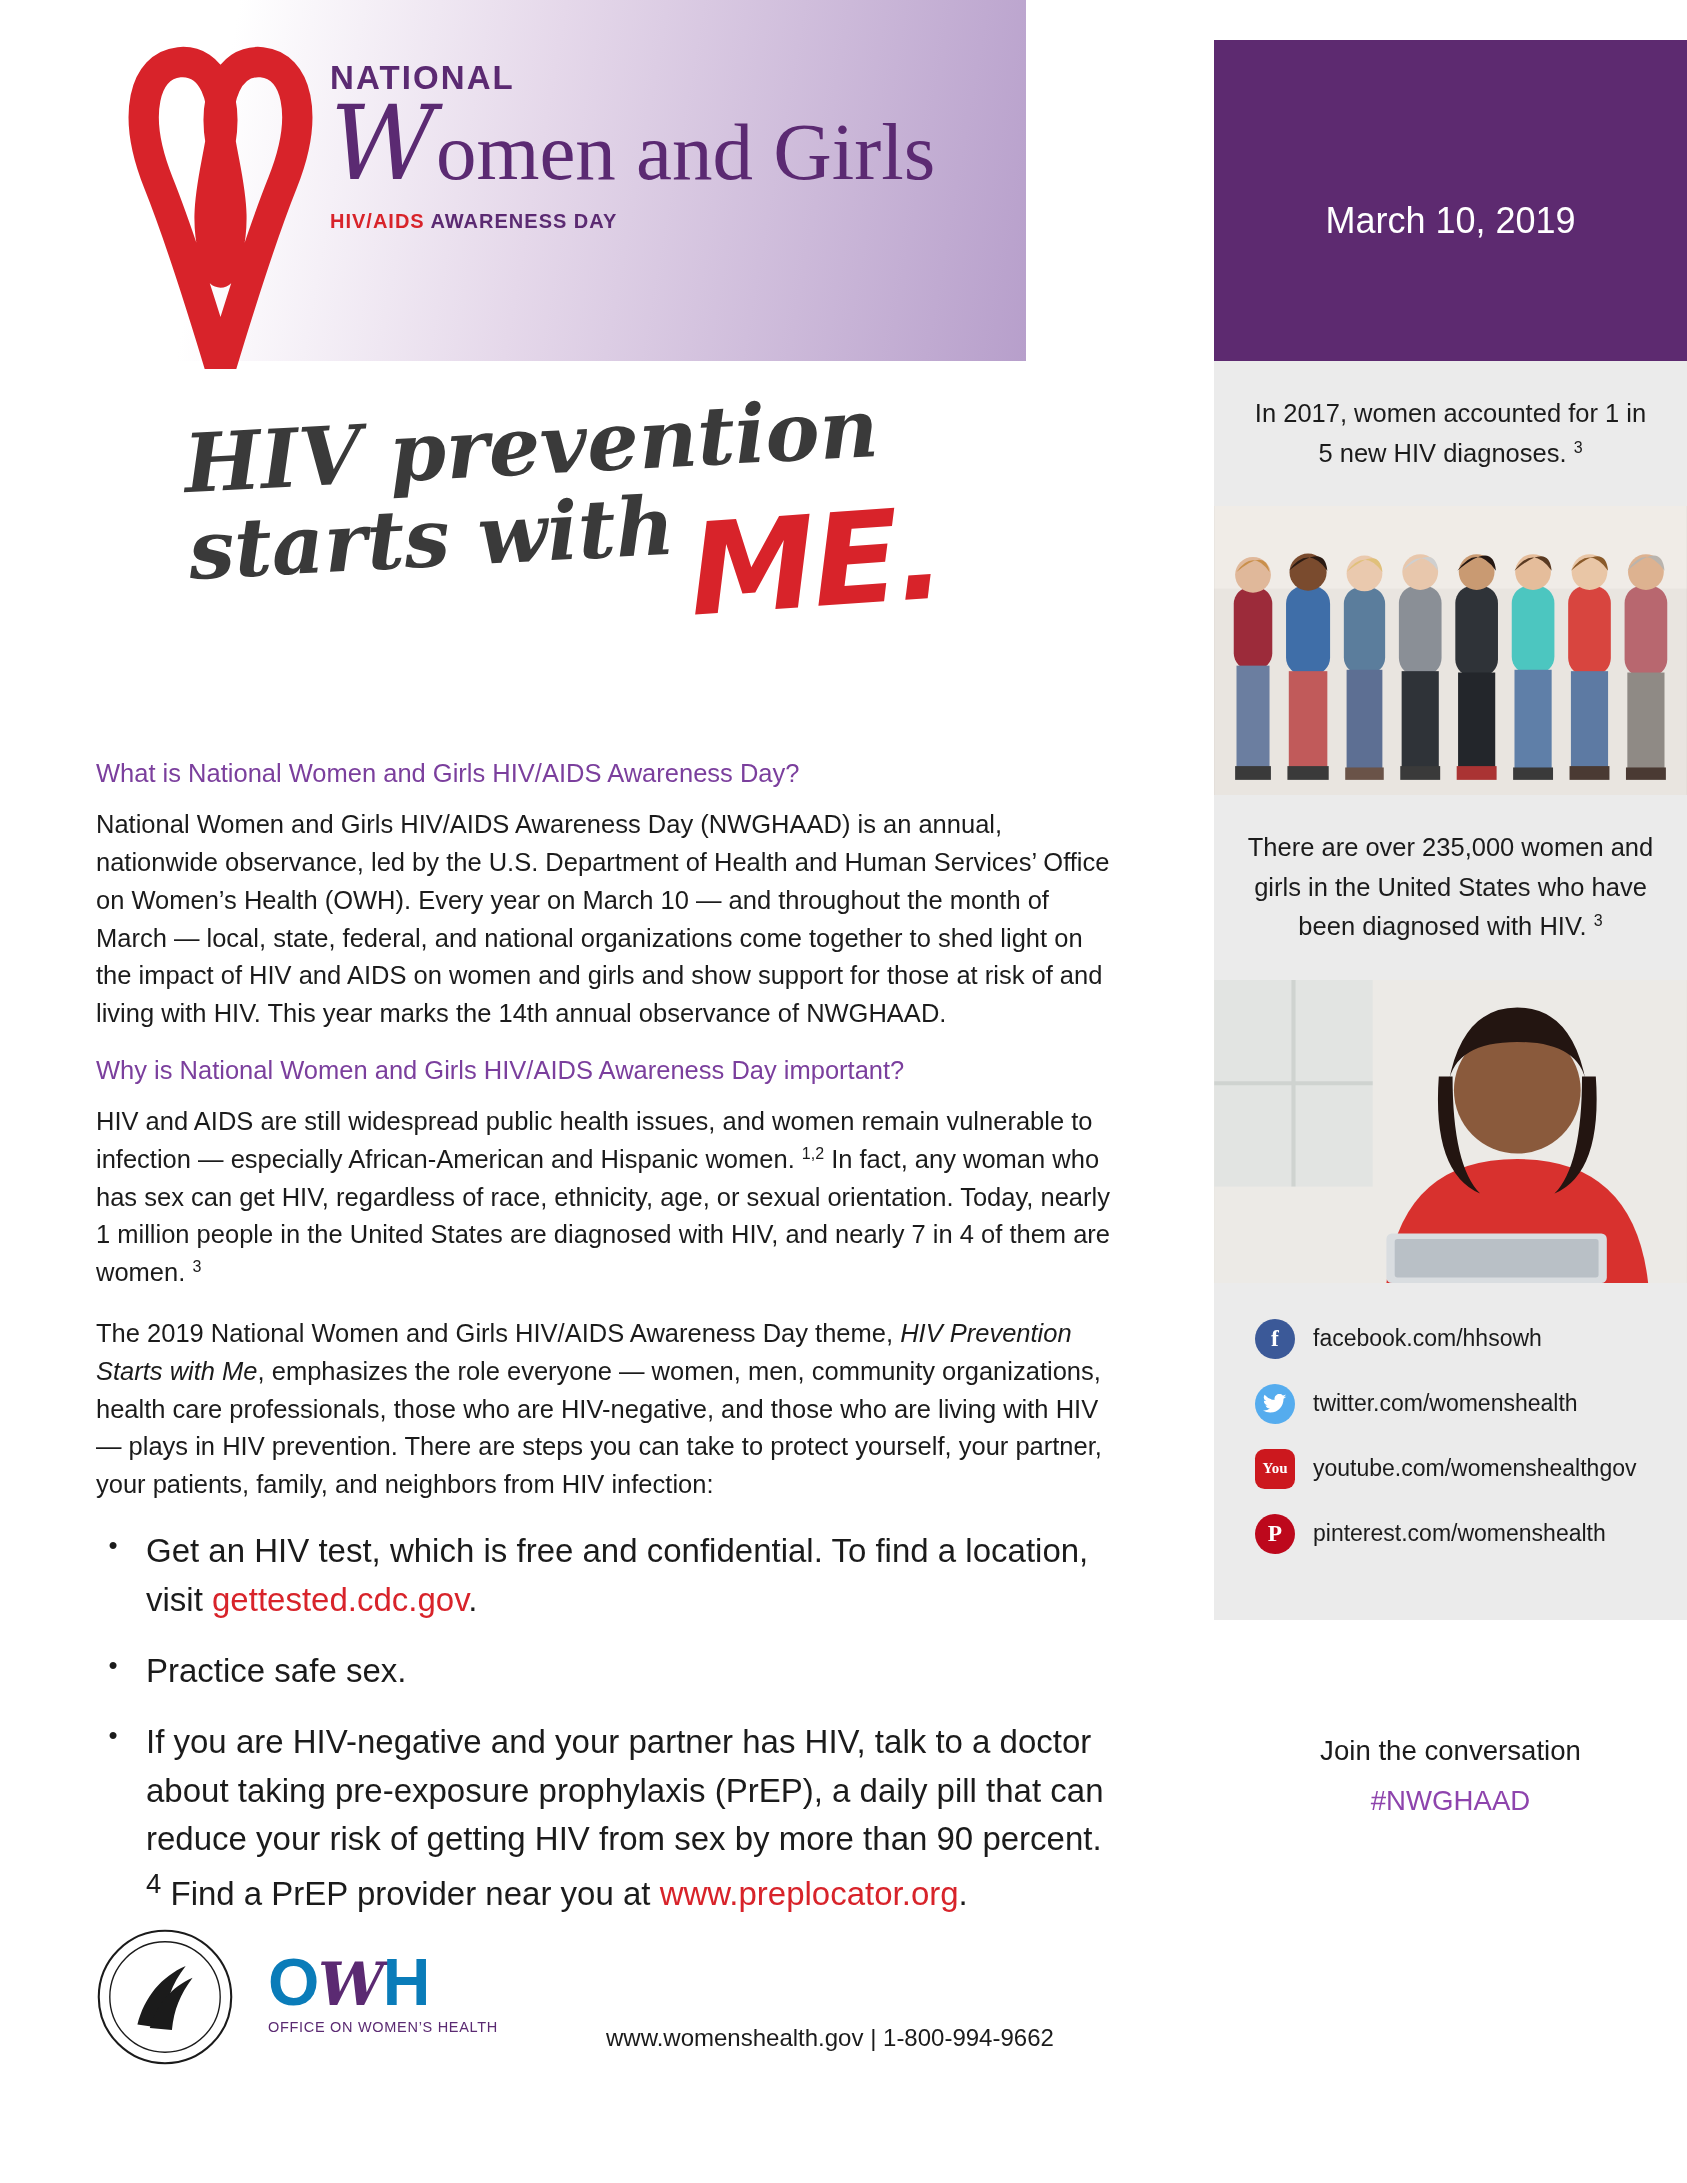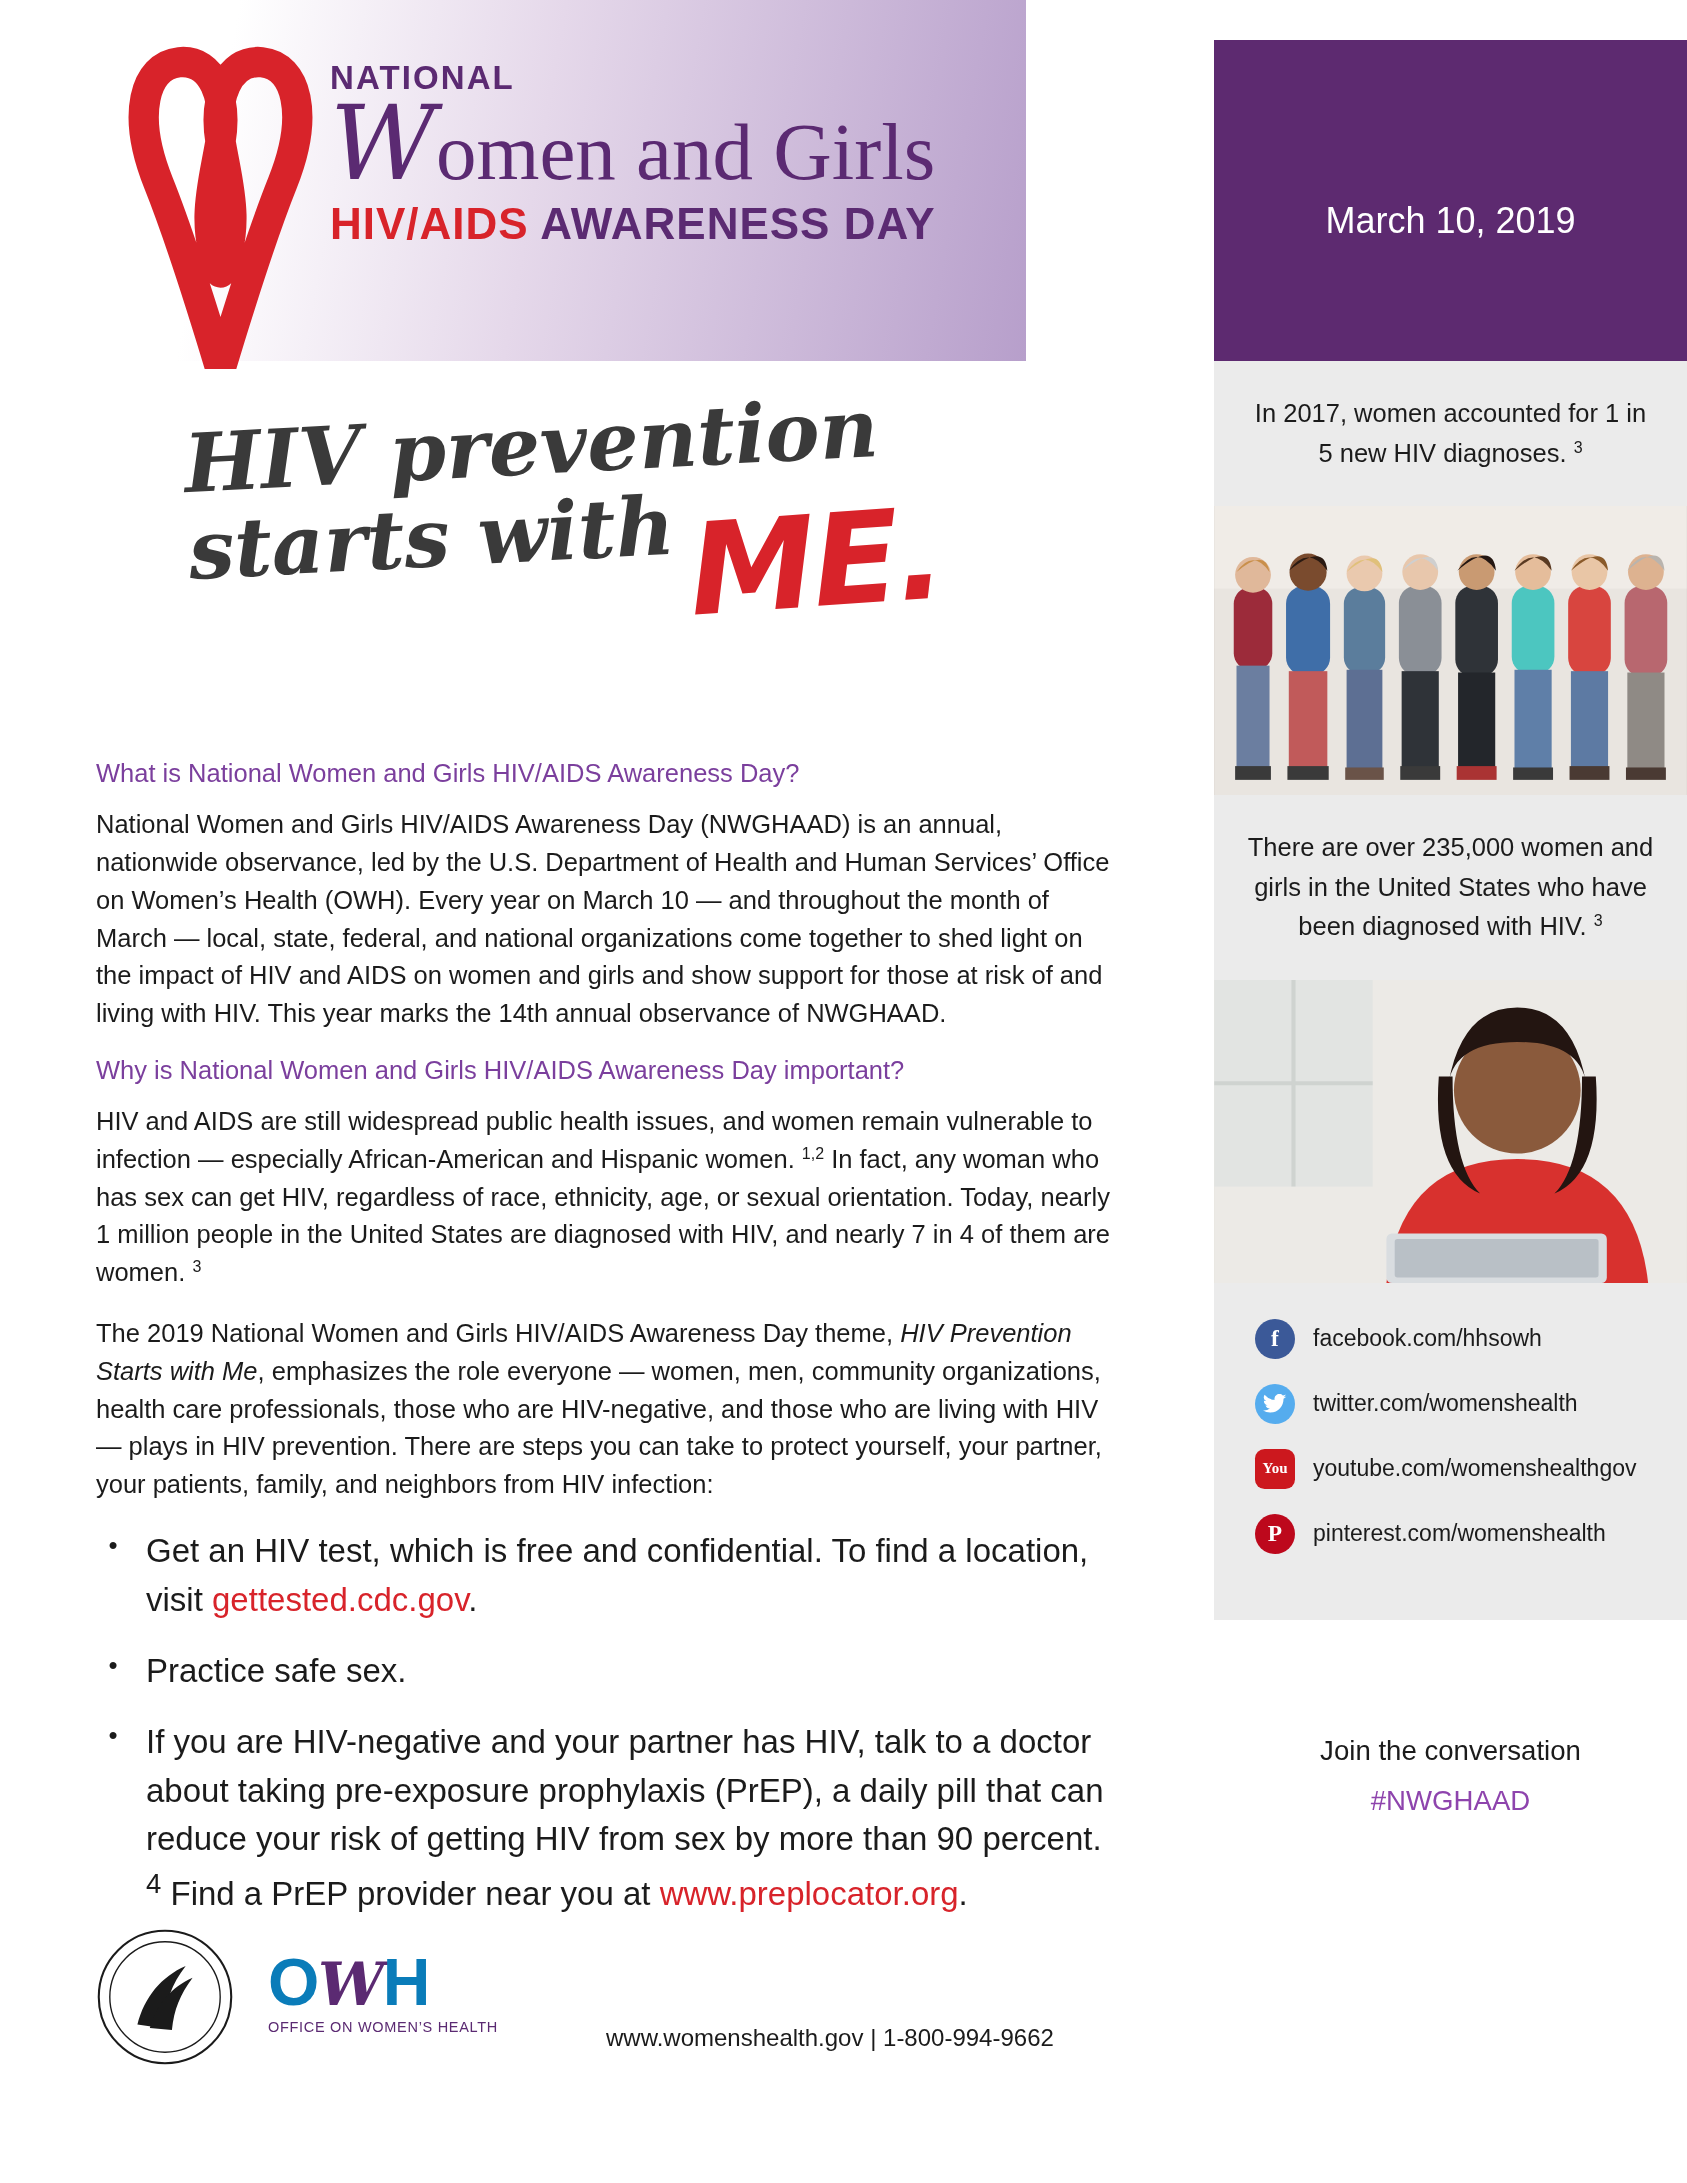--- a/index.html
+++ b/index.html
@@ -52,22 +52,22 @@
     color: #5b2a72;
     white-space: nowrap;
   }
   .logo-main .script {
     font-family: "DejaVu Serif", serif;
     font-style: italic;
     font-size: 103px;
     line-height: 0.9;
   }
   .logo-sub {
-    margin-top: 6px;
-    font-size: 44px;
+    margin-top: 17px;
+    font-size: 20px;
     font-weight: bold;
     letter-spacing: 1px;
     white-space: nowrap;
   }
   .logo-sub .red { color: #d8232a; }
   .logo-sub .purple { color: #5b2a72; }
 
   
   .date-bar {
     position: absolute;

